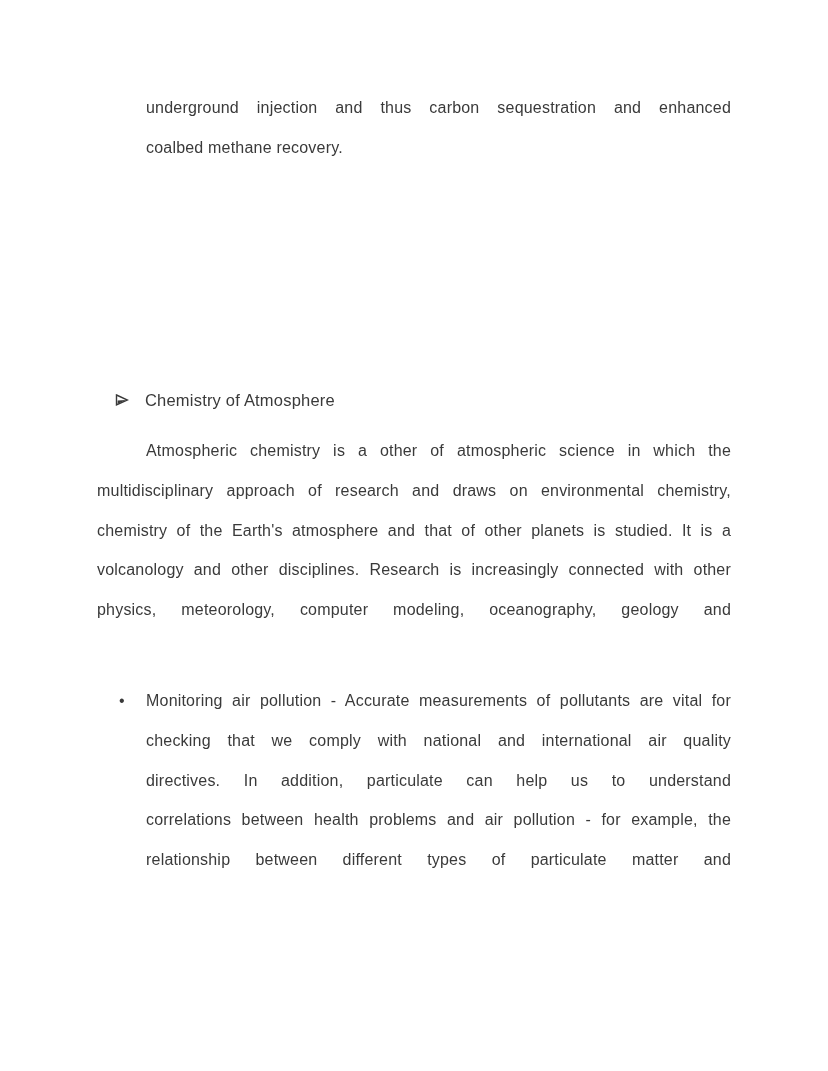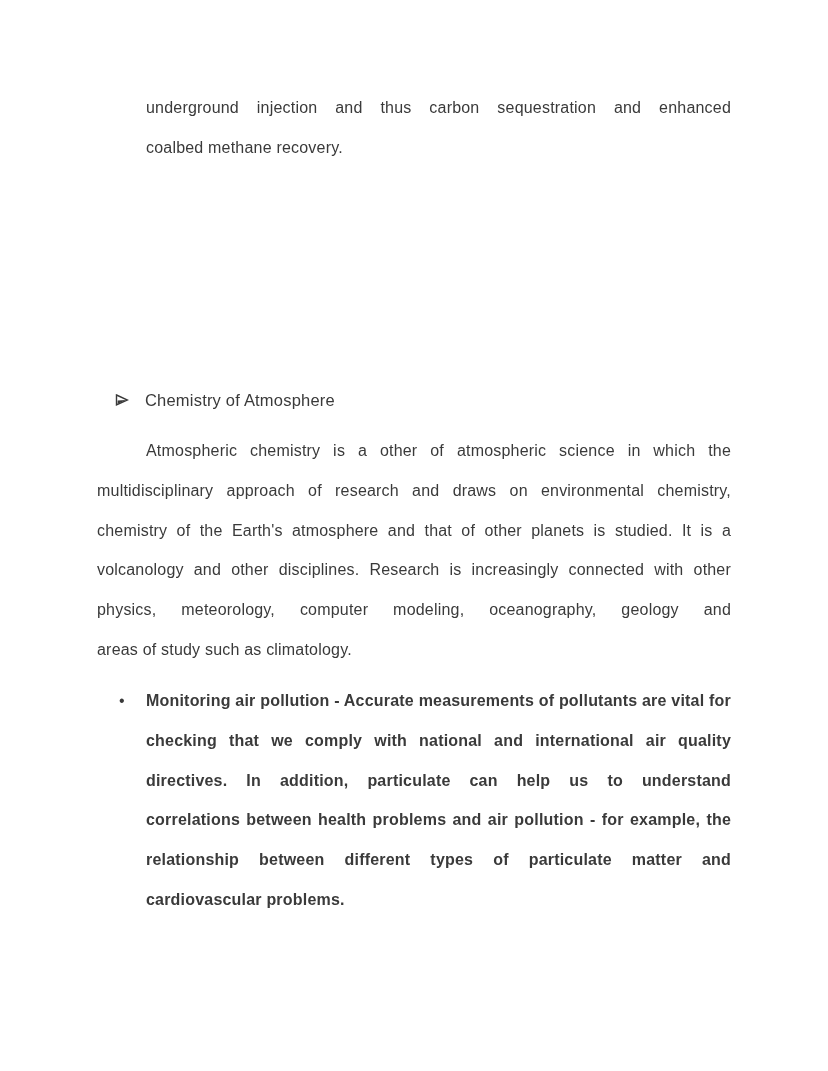--- a/index.html
+++ b/index.html
@@ -56,21 +56,20 @@
     top: 431px;
     width: 634px;
   }
   .para2 .line:first-child {
     text-indent: 49px;
   }
   .bullet-item-text {
     left: 146px;
     top: 681px;
     width: 585px;
-    font-weight: bold;
   }
   .bullet-marker {
     left: 119px;
     top: 681px;
     line-height: 39.8px;
     font-size: 16px;
     color: #3a3a3a;
   }
 </style>
 </head>
@@ -92,27 +91,25 @@
     </span>
     <span class="label">Chemistry of Atmosphere</span>
   </div>
 
   <div class="abs para para2">
       <div class="line">Atmospheric chemistry is a other of atmospheric science in which the</div>
       <div class="line">multidisciplinary approach of research and draws on environmental chemistry,</div>
       <div class="line">chemistry of the Earth's atmosphere and that of other planets is studied. It is a</div>
       <div class="line">volcanology and other disciplines. Research is increasingly connected with other</div>
       <div class="line">physics, meteorology, computer modeling, oceanography, geology and</div>
-      <div class="line last">areas of study such as climatology.</div>
     </div>
 
   <span class="abs bullet-marker">•</span>
 
   <div class="abs para bullet-item-text">
       <div class="line">Monitoring air pollution - Accurate measurements of pollutants are vital for</div>
       <div class="line">checking that we comply with national and international air quality</div>
       <div class="line">directives. In addition, particulate can help us to understand</div>
       <div class="line">correlations between health problems and air pollution - for example, the</div>
       <div class="line">relationship between different types of particulate matter and</div>
-      <div class="line last">cardiovascular problems.</div>
     </div>
 
 </div>
 
 </body></html>

